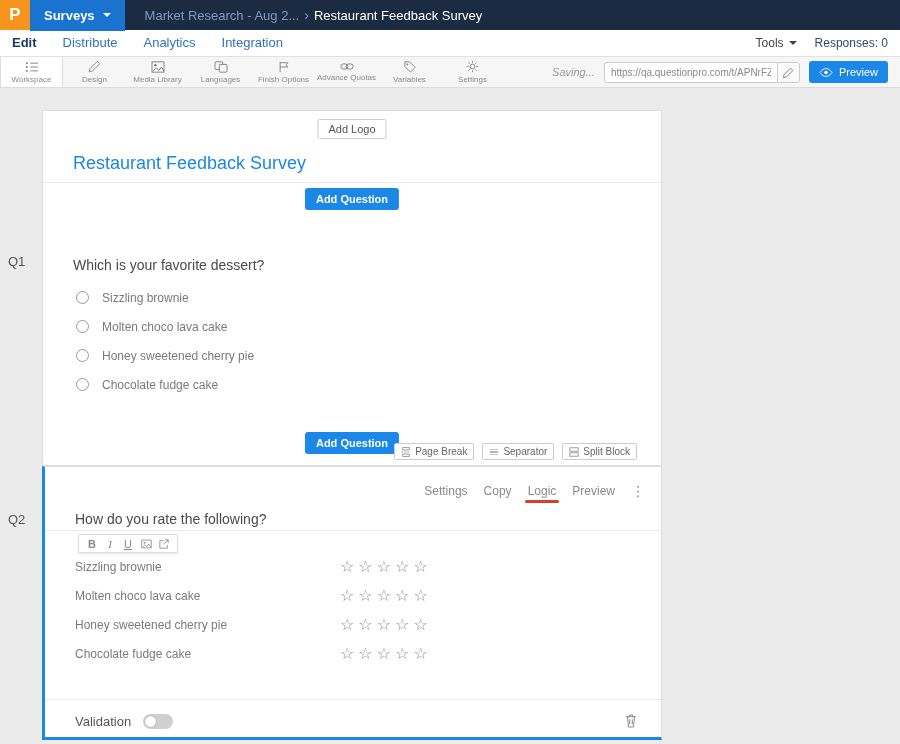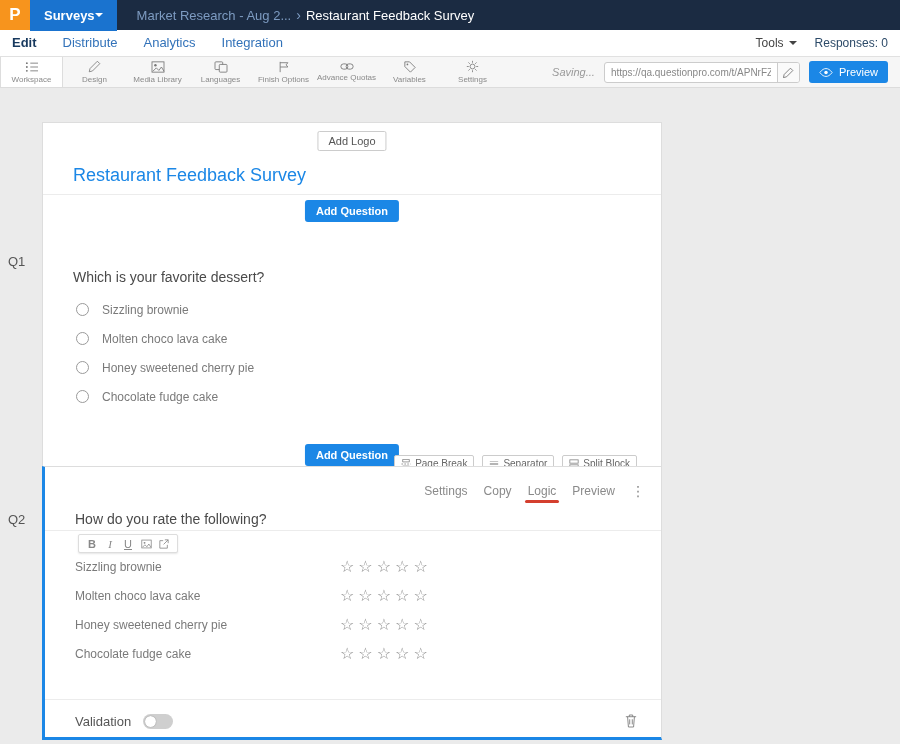--- a/index.html
+++ b/index.html
@@ -5,21 +5,21 @@
   * { margin:0; padding:0; box-sizing:border-box; }
   html,body { width:900px; height:744px; }
   body { font-family:"Liberation Sans",sans-serif; background:#ebebeb; overflow:hidden; }
   svg { display:block; }
 
   
   .topbar { height:30px; background:#1b2b42; display:flex; align-items:center; }
   .logo { width:30px; height:30px; background:#f7941d; color:#fff; font-weight:bold; font-size:17px;
           display:flex; align-items:center; justify-content:center; cursor:pointer; }
   .product-seg { height:30px; background:#1a73cf; color:#fff; font-size:13px; font-weight:bold;
-          display:flex; align-items:center; padding:16px 14px; cursor:pointer; }
+          display:flex; align-items:center; gap:8px; padding:16px 14px; cursor:pointer; }
   .caret-down { width:0; height:0; border-left:4px solid transparent; border-right:4px solid transparent;
           border-top:4px solid #fff; }
   .breadcrumb { display:flex; align-items:center; gap:5px; margin-left:20px; font-size:13px; }
   .crumb-project { color:#7d9bc1; cursor:pointer; }
   .crumb-sep { color:#7d9bc1; font-size:14px; }
   .crumb-survey { color:#fff; }
   .topbar-right { margin-left:auto; display:flex; align-items:center; gap:10px; padding-right:12px; }
   .icon-circle { width:20px; height:20px; border:1px solid #fff; border-radius:50%; color:#fff; font-size:11px;
           display:flex; align-items:center; justify-content:center; cursor:pointer; flex:none; }
   .upgrade-btn { background:#f7941d; color:#fff; border:none; font-size:11px; font-weight:bold;
@@ -54,21 +54,21 @@
   .preview-btn { background:#1b87e6; color:#fff; border:none; border-radius:3px; font-size:11px; height:22px;
           padding:0 10px; display:flex; align-items:center; gap:6px; cursor:pointer; font-family:inherit; }
 
   
   .canvas { position:relative; height:656px; }
   .qlabel { position:absolute; left:8px; font-size:13px; color:#555; }
   .qlabel.q1 { top:166px; }
   .qlabel.q2 { top:424px; }
 
   
-  .card1 { position:absolute; left:42px; top:34px; width:620px; height:356px; background:#fff;
+  .card1 { position:absolute; left:42px; top:22px; width:620px; height:356px; background:#fff;
           border:1px solid #ddd; }
   .add-logo { position:absolute; top:8px; left:50%; transform:translateX(-50%); background:#fff;
           border:1px solid #ccc; border-radius:2px; font-size:11px; color:#555; padding:3px 10px;
           cursor:pointer; font-family:inherit; }
   .survey-title { position:absolute; top:42px; left:30px; font-size:18px; font-weight:400; color:#1b87e6;
           cursor:text; }
   .card1-divider { position:absolute; top:71px; left:0; right:0; border-top:1px solid #ececec; }
   .add-q-btn { background:#1b87e6; color:#fff; border:none; border-radius:3px; font-size:11px; font-weight:bold;
           padding:5px 11px; cursor:pointer; font-family:inherit; }
   .add-q-top { position:absolute; top:77px; left:50%; transform:translateX(-50%); }

